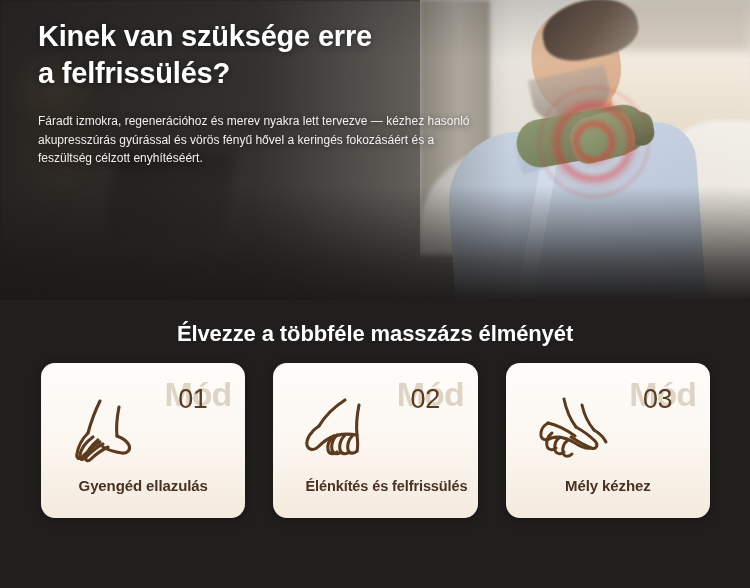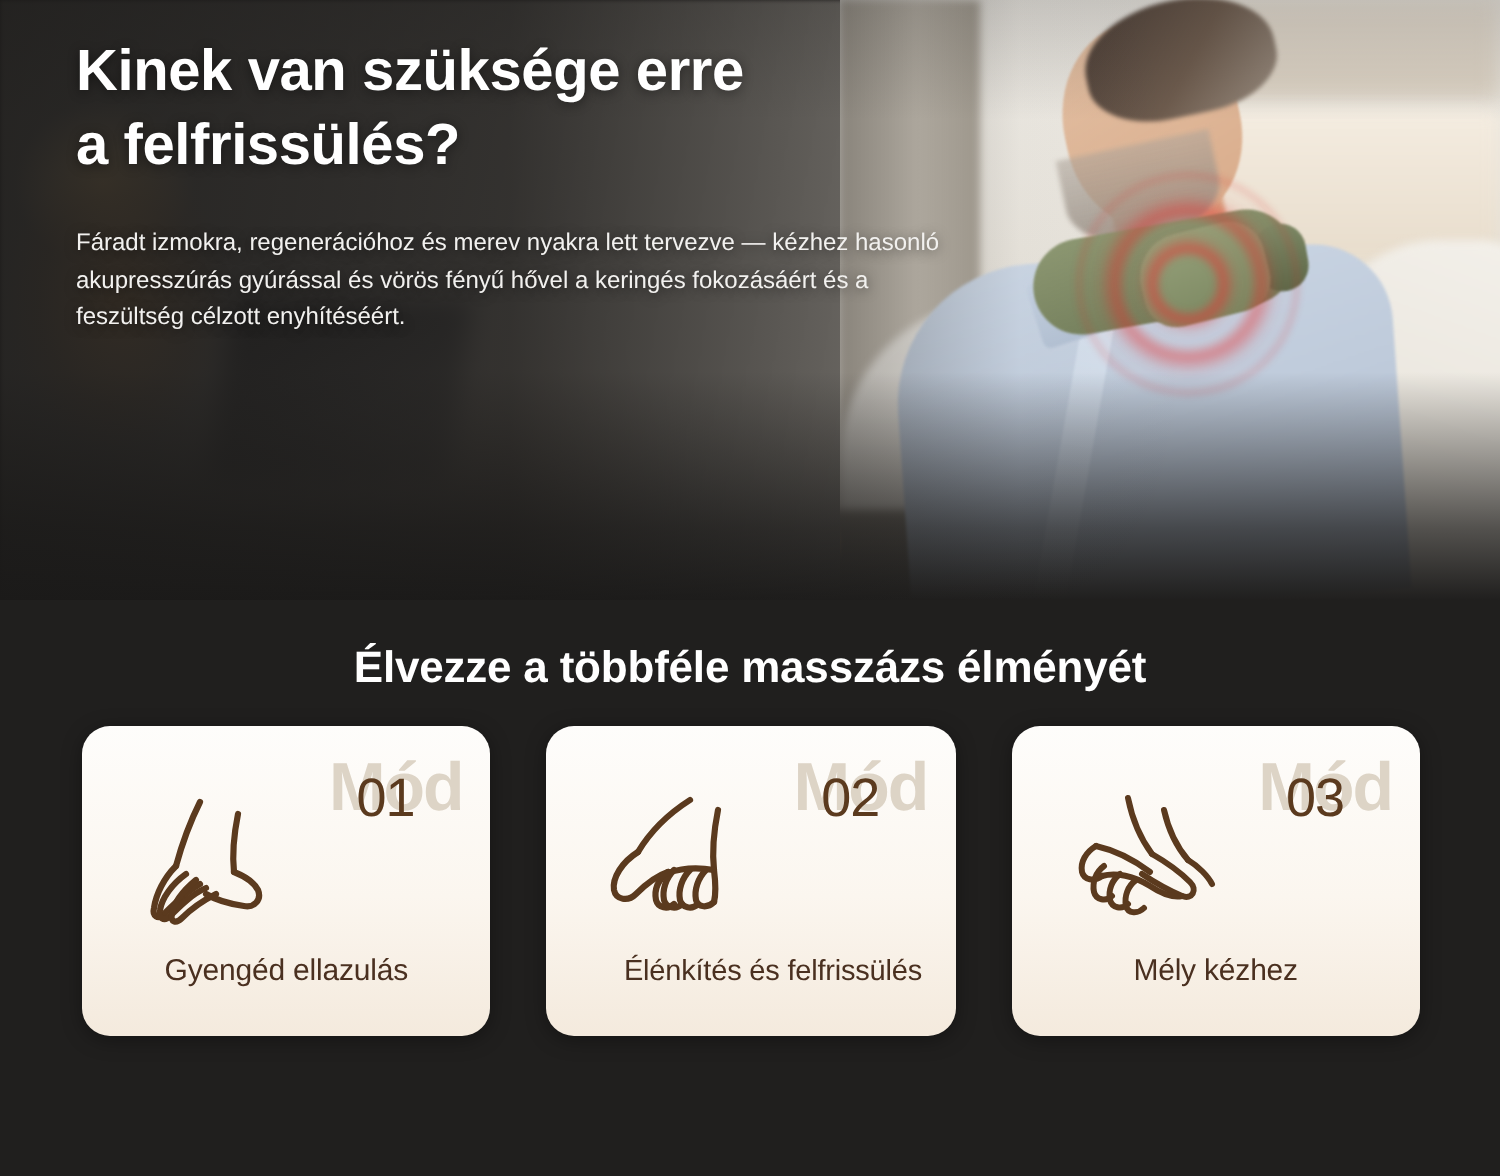--- a/index.html
+++ b/index.html
@@ -262,21 +262,21 @@
     left:28px; top:32px;
     width:96px; height:72px;
   }
   .card-icon svg{ display:block; }
   .card-label{
     position:absolute;
     left:0; right:0; bottom:24px;
     text-align:center;
     color:#4a3020;
     font-size:15px;
-    font-weight:normal;
+    font-weight:bold;
     letter-spacing:-.1px;
   }
   .card:nth-child(2) .card-label{ font-size:14.5px;margin-left:22px; }
 </style>
 </head>
 <body>
 
 <div id="page">
 
   <div class="hero">

